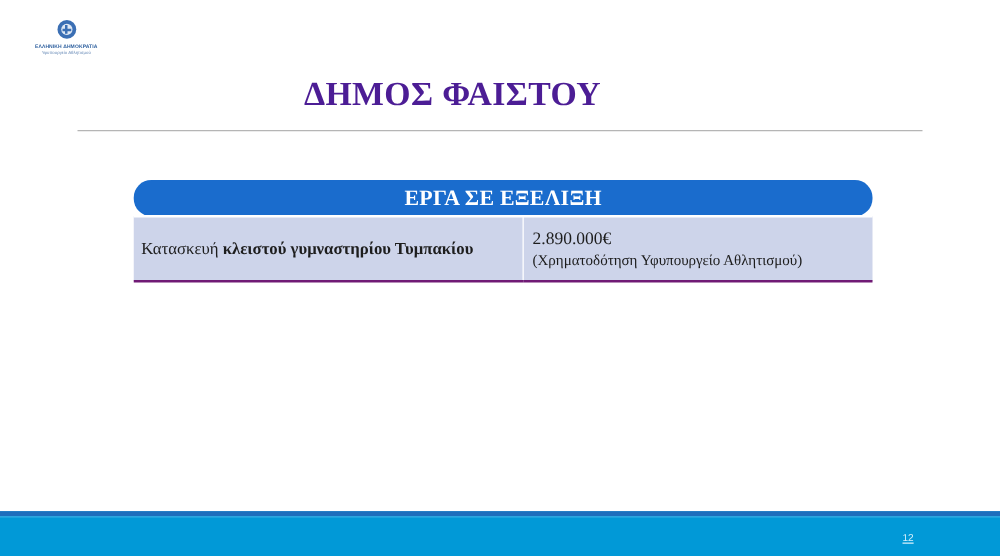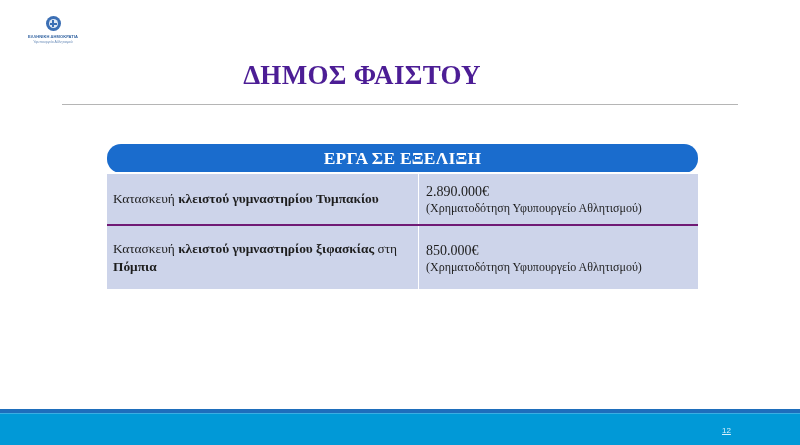--- a/index.html
+++ b/index.html
@@ -193,27 +193,18 @@
   <tbody>
     <tr class="row-a r1">
       <td class="desc-cell">
         <span>Κατασκευή </span><b>κλειστού γυμναστηρίου Τυμπακίου</b>
       </td>
       <td class="fund-cell">
         <span class="amount">2.890.000€</span>
         <span class="source">(Χρηματοδότηση Υφυπουργείο Αθλητισμού)</span>
       </td>
     </tr>
-    <tr class="row-a r3">
-      <td class="desc-cell">
-        <span>Κατασκευή </span><b>κλειστού γυμναστηρίου ξιφασκίας</b><span> στη </span><b>Πόμπια</b>
-      </td>
-      <td class="fund-cell">
-        <span class="amount">850.000€</span>
-        <span class="source">(Χρηματοδότηση Υφυπουργείο Αθλητισμού)</span>
-      </td>
-    </tr>
   </tbody>
 </table>
 
 <div class="footer-bar">
   <span class="page-number">12</span>
 </div>
 
 </body></html>

